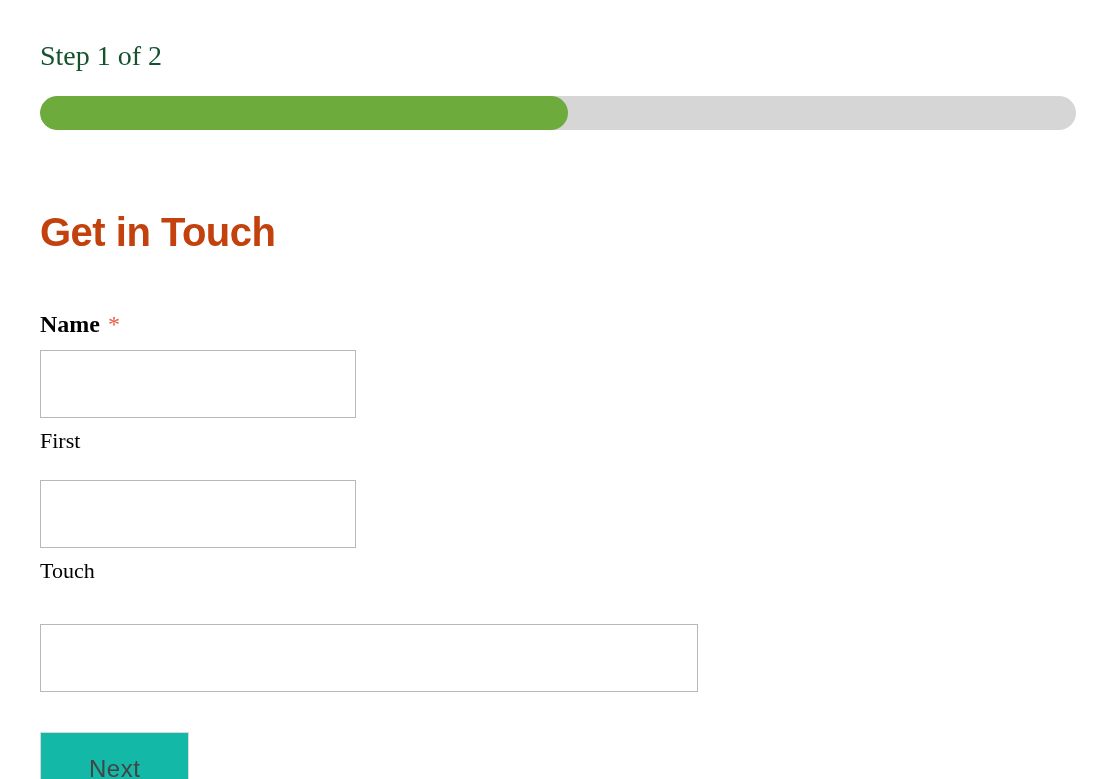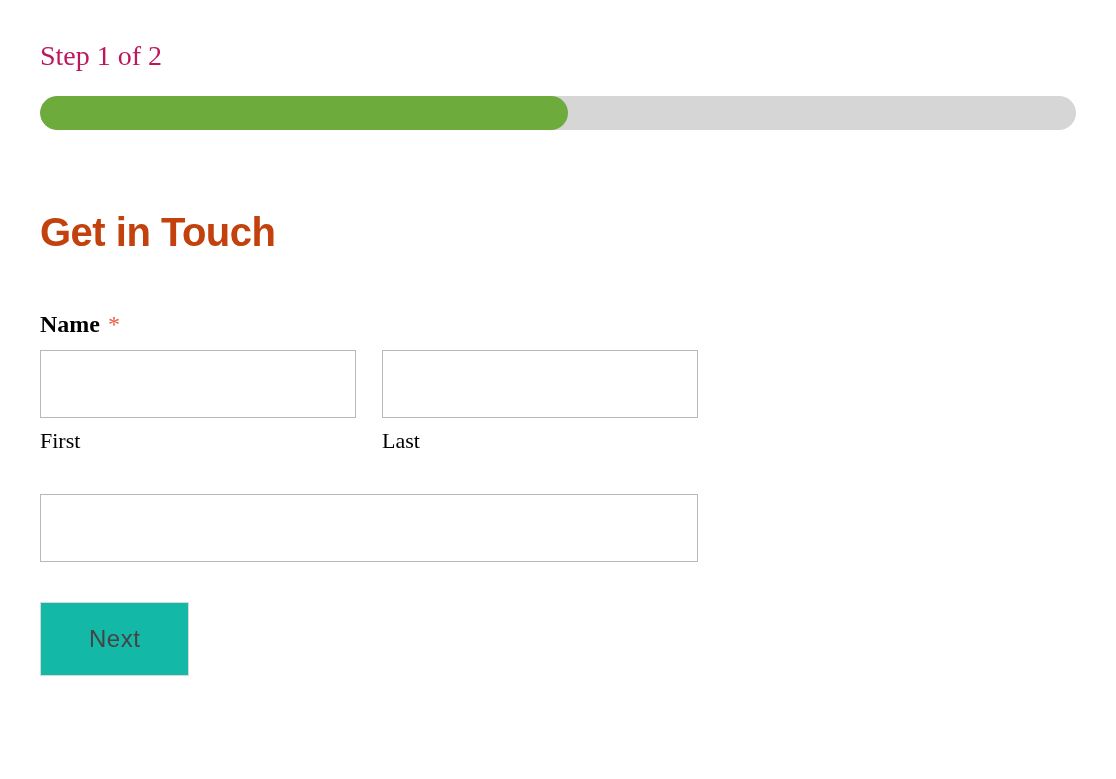--- a/index.html
+++ b/index.html
@@ -13,21 +13,21 @@
       height: 779px;
       padding: 40px;
       background: #fff;
       color: #000;
     }
     .step-indicator {
       font-size: 28px;
       font-weight: 400;
       margin-bottom: 24px;
       font-family: Georgia, serif;
-      color: #be185d;
+      color: #14532d;
     }
     .progress-container {
       width: 100%;
       height: 34px;
       background: #d6d6d6;
       border-radius: 20px;
       overflow: hidden;
       margin-bottom: 80px;
     }
     .progress-fill {
@@ -55,20 +55,21 @@
     }
     .required {
       color: #e85c41;
       font-weight: normal;
       margin-left: 2px;
     }
     .name-row {
       display: flex;
       gap: 26px;
       margin-bottom: 40px;
+      flex-direction: column;
     }
     .name-col {
       display: flex;
       flex-direction: column;
     }
     .text-input {
       height: 68px;
       border: 1px solid #b8b8b8;
       font-size: 18px;
       padding: 0 12px;
@@ -122,21 +123,21 @@
     <span>Name</span>
     <span class="required">*</span>
   </label>
   <div class="name-row">
     <div class="name-col">
       <input type="text" class="text-input name-input" value="" style="">
       <span class="sub-label">First</span>
     </div>
     <div class="name-col">
       <input type="text" class="text-input name-input" value="" style="">
-      <span class="sub-label">Last</span>
+      <span class="sub-label">Touch</span>
     </div>
   </div>
 </div>
 
 <div class="email-section">
   <input type="email" class="text-input email-input" value="" style="">
 </div>
 
 <button class="next-button">Next</button>
 

